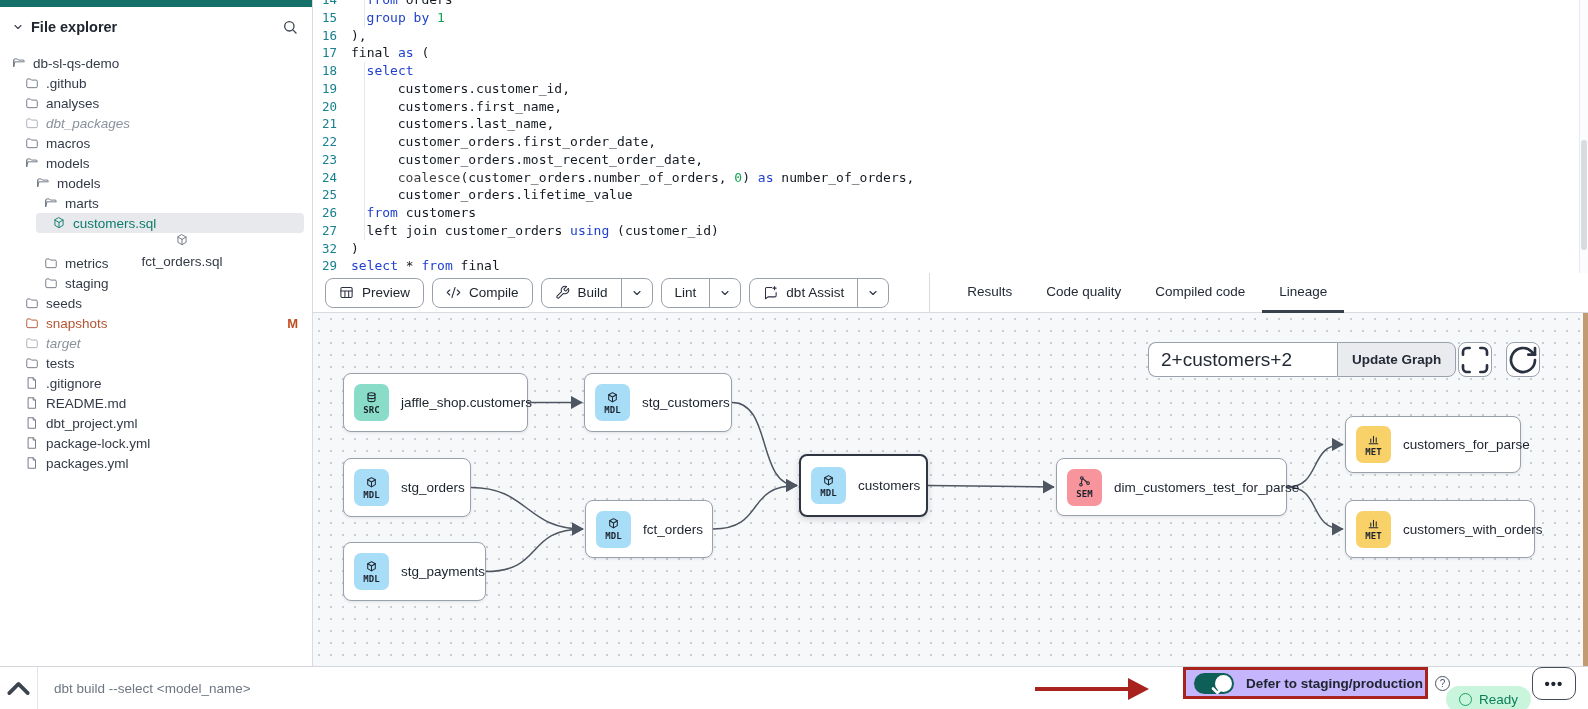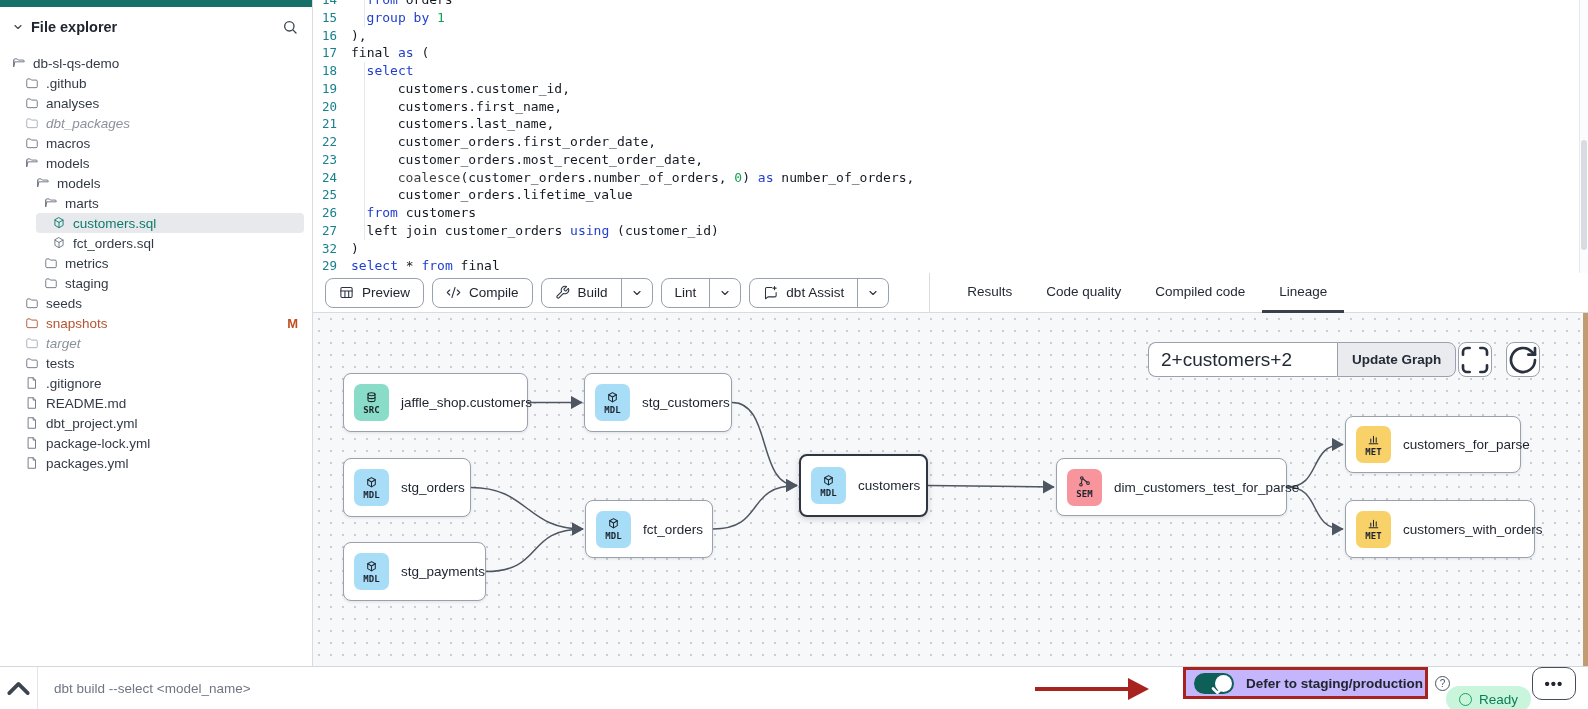--- a/index.html
+++ b/index.html
@@ -201,21 +201,21 @@
       </div>
       <div class="trow selected" style="margin-left: 36px; padding-left: 16px; margin-right: 8px;">
         <span class="ticon">
           <svg viewBox="0 0 24 24" fill="none" stroke="currentColor" stroke-width="1.6" stroke-linecap="round" stroke-linejoin="round">
             <path d="M12 3l7 4v9l-7 4-7-4V7z"></path>
             <path d="M12 11v9M5 7l7 4 7-4"></path>
           </svg>
         </span>
         <span>customers.sql</span>
       </div>
-      <div class="trow" style="padding-left: 52px;">
+      <div class="trow" style="padding-left: 52px; flex-direction: column;">
         <span class="ticon">
           <svg viewBox="0 0 24 24" fill="none" stroke="currentColor" stroke-width="1.6" stroke-linecap="round" stroke-linejoin="round">
             <path d="M12 3l7 4v9l-7 4-7-4V7z"></path>
             <path d="M12 11v9M5 7l7 4 7-4"></path>
           </svg>
         </span>
         <span>fct_orders.sql</span>
       </div>
       <div class="trow" style="padding-left: 44px;">
         <span class="ticon">

